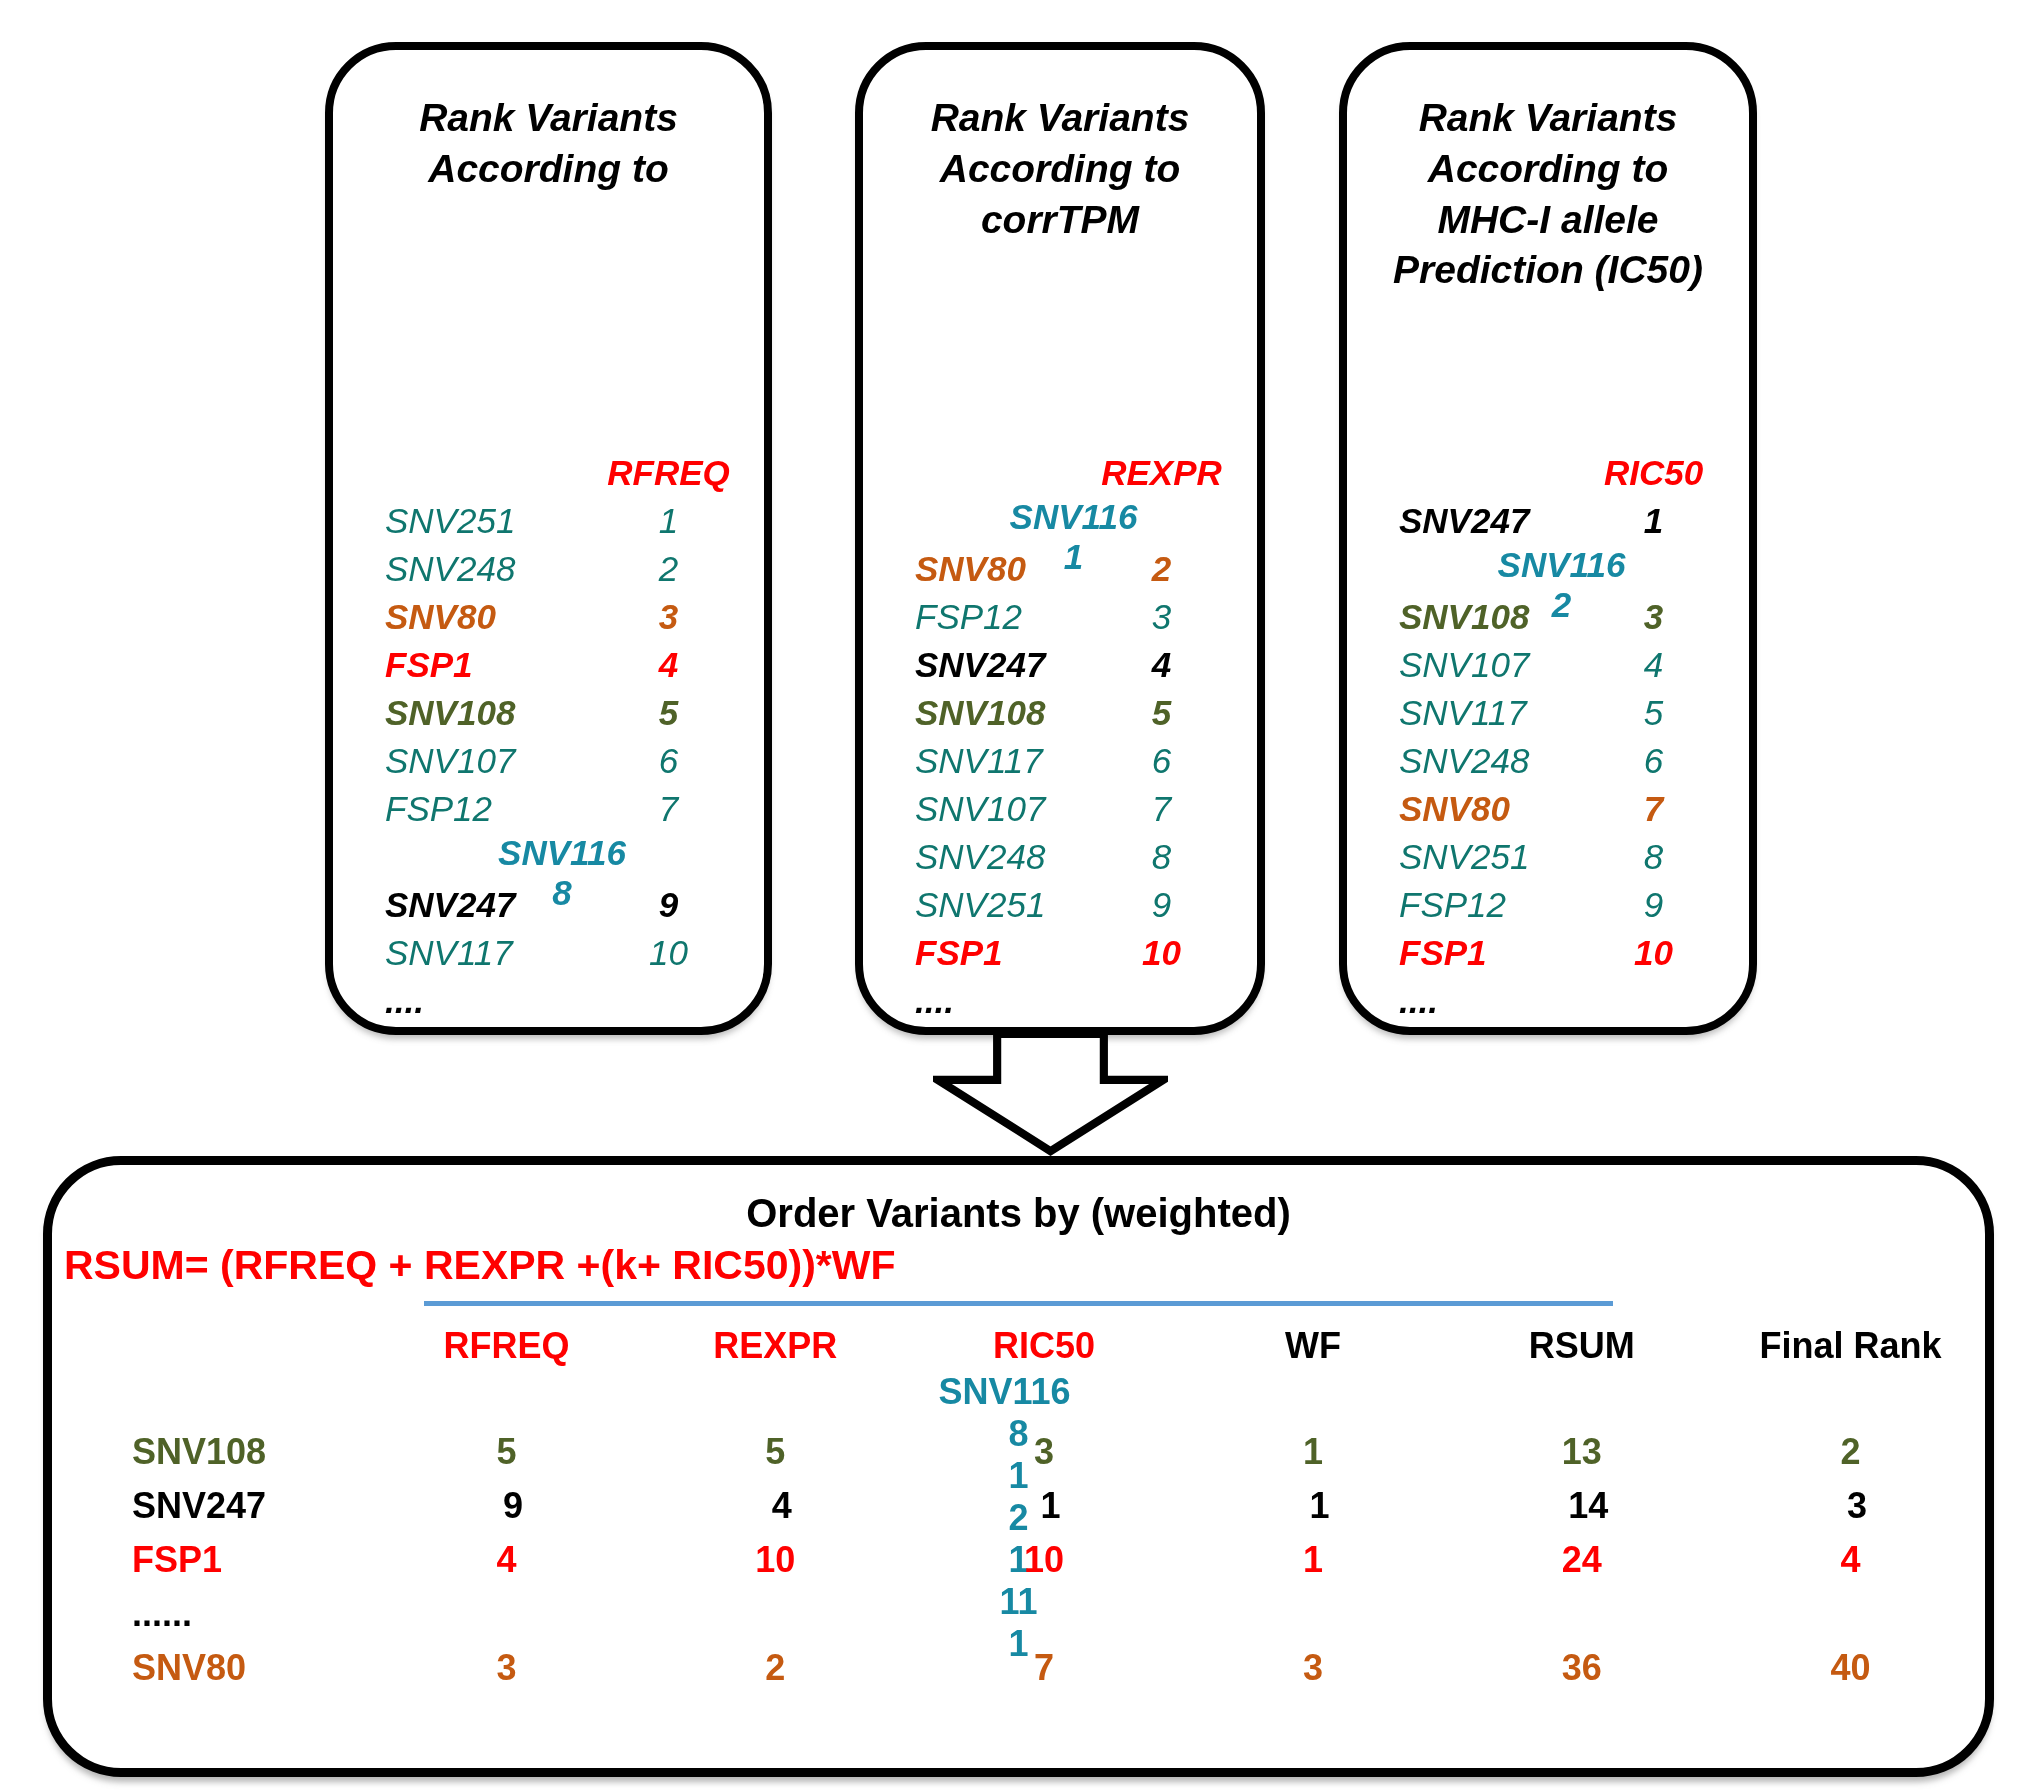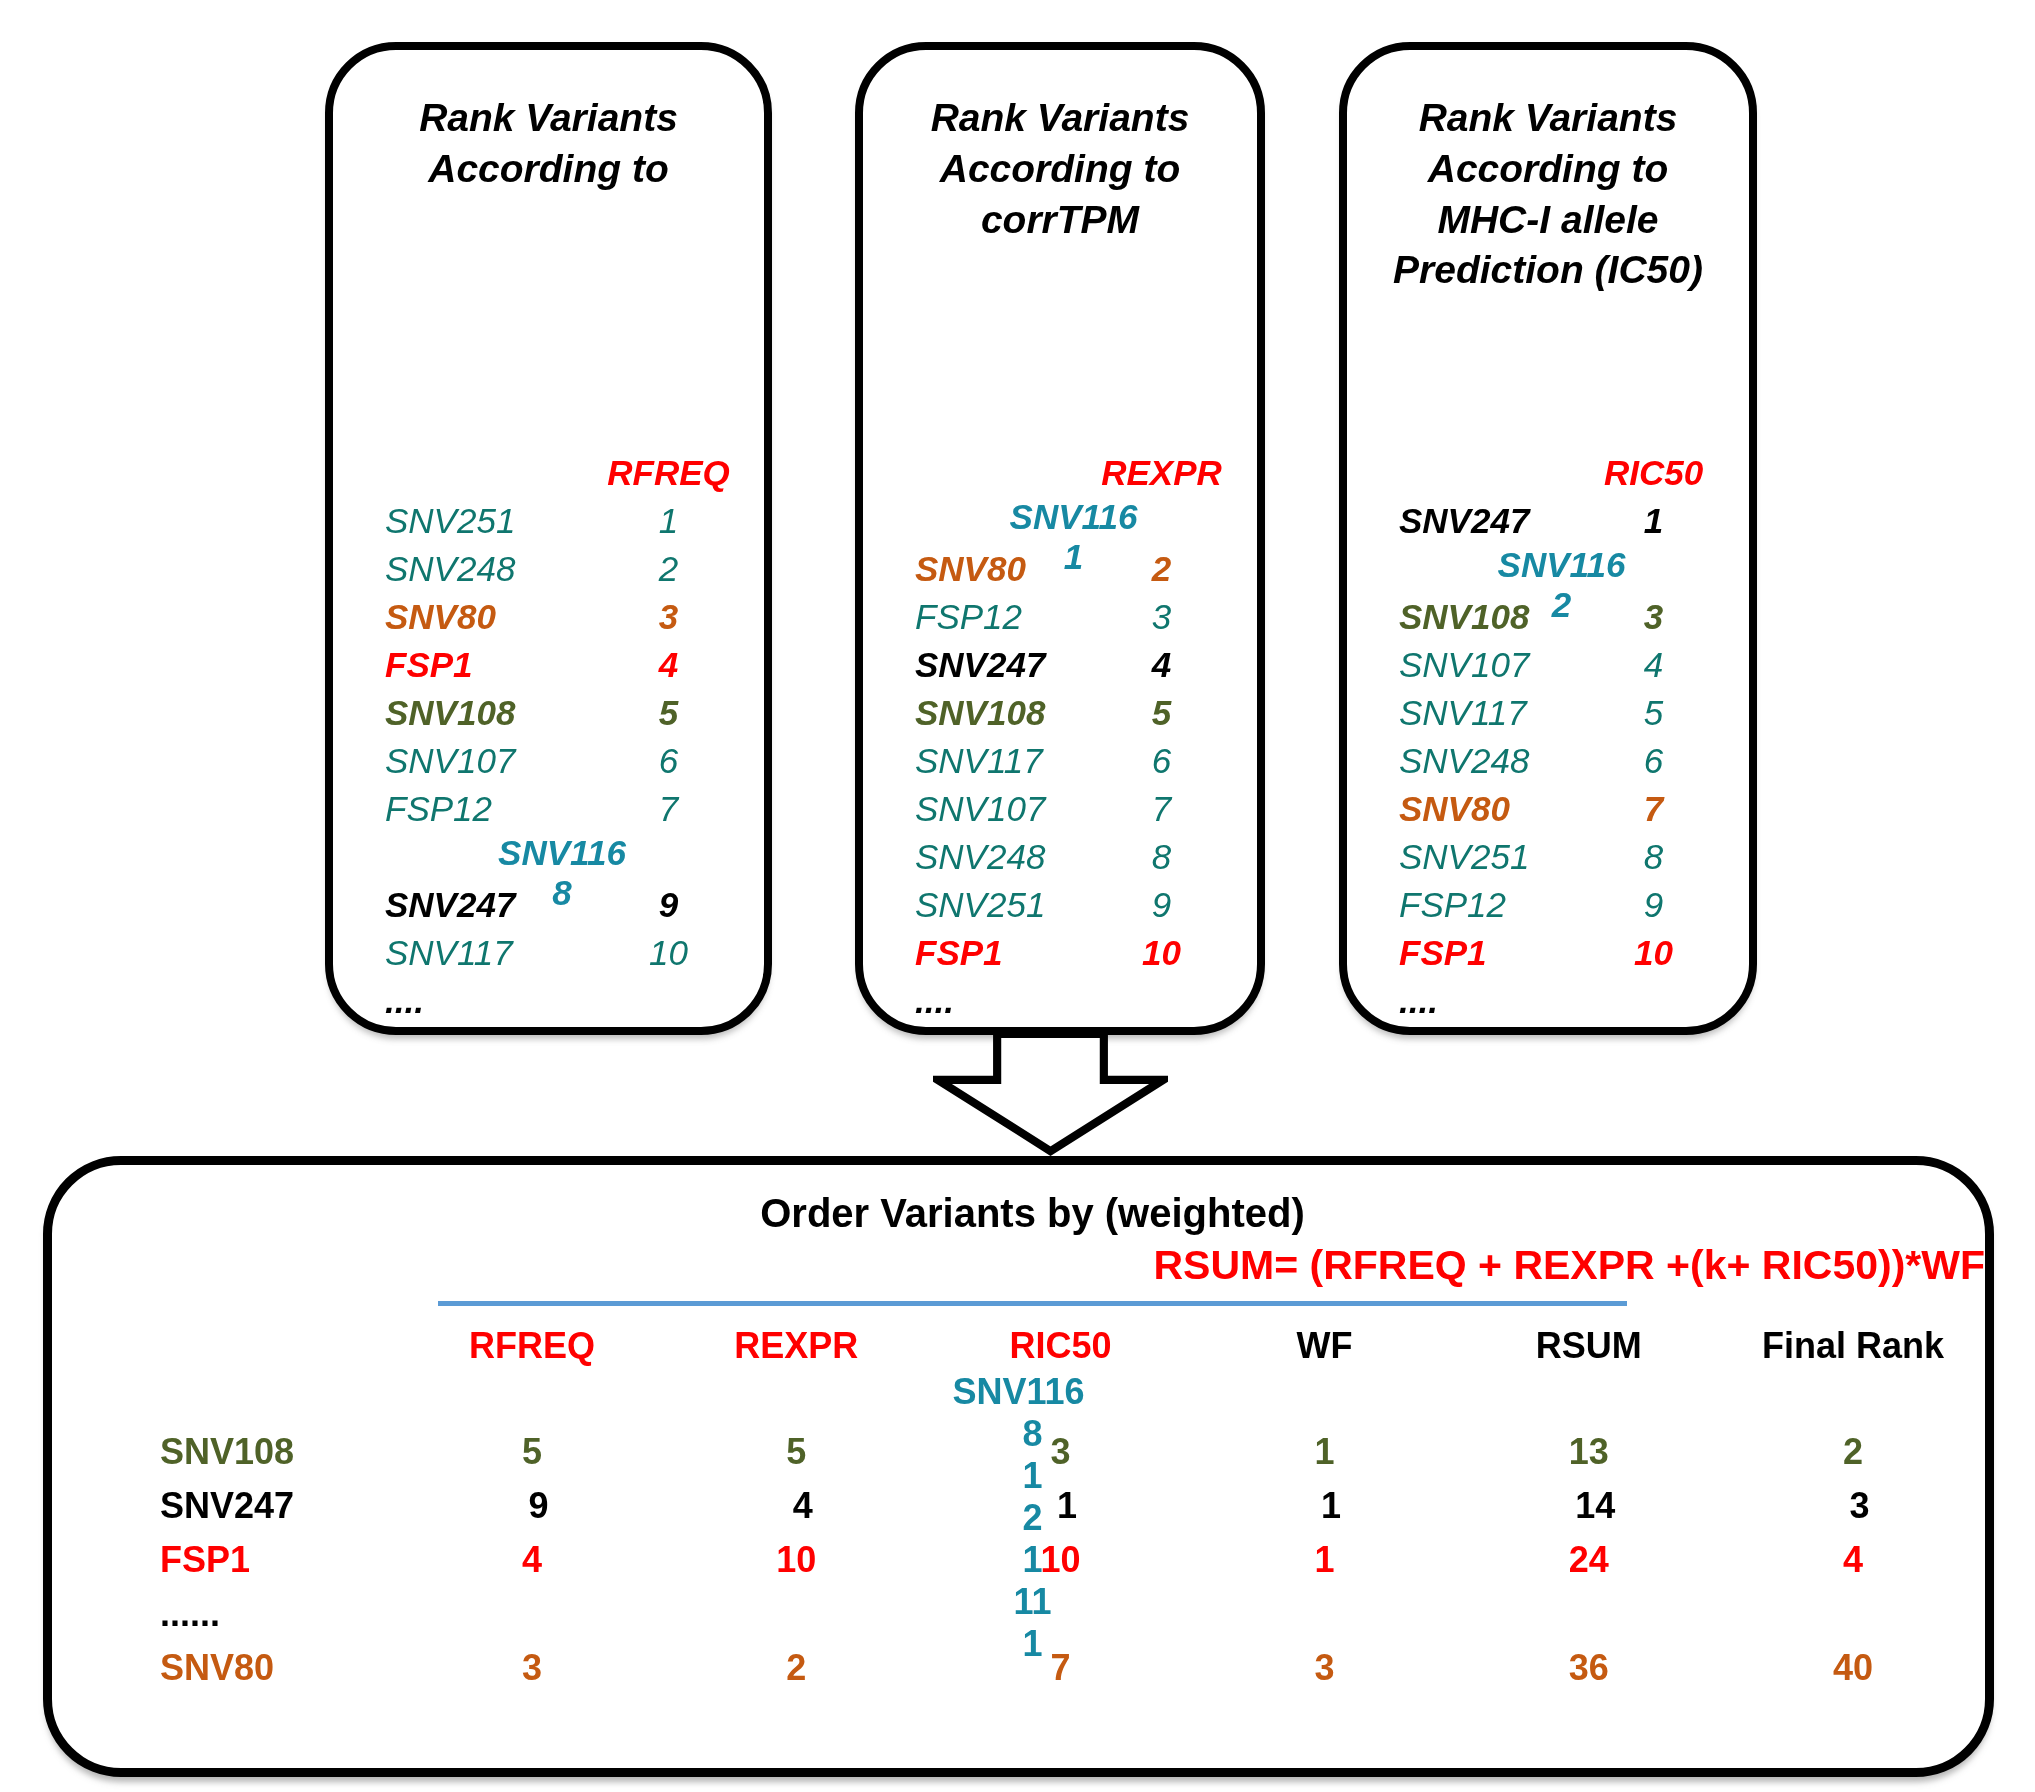--- a/index.html
+++ b/index.html
@@ -39,24 +39,23 @@
   .c-gray{color:#0f766e;}
   .bold{font-weight:bold;}
   
   .arrow-wrap{position:absolute;left:933px;top:1034px;width:235px;height:123px;}
   
   .bottom-box{
     position:absolute;left:43px;top:1156px;width:1951px;height:621px;background:#fff;
     border:9.7px solid #000;border-radius:78px;box-sizing:border-box;
     box-shadow:0 7.4px 6.7px -3px rgba(110,110,110,.5);
     padding-top:25px;
-    padding-left:28px;
   }
   .b-title{height:46px;line-height:46px;text-align:center;font-weight:bold;font-size:40px;color:#000;}
-  .b-formula{height:48px;line-height:48px;margin-top:4.5px;text-align:right;font-weight:bold;font-size:41px;color:#FF0000;}
+  .b-formula{height:48px;line-height:48px;margin-top:4.5px;text-align:left;font-weight:bold;font-size:41px;color:#FF0000;margin-left:12px;}
   .b-divider{width:1189px;height:5.2px;margin:12px auto 0 auto;background:#5B9BD5;}
   .btable{margin-top:16.3px;}
   .brow{display:flex;align-items:center;height:54px;font-size:36px;font-weight:bold;box-sizing:border-box;}
   .brow.head{height:49px;}
   .bname{width:320px;padding-left:80px;text-align:left;box-sizing:border-box;white-space:nowrap;}
   .bcell{flex:1;text-align:center;white-space:nowrap;}
 </style>
 </head>
 <body>
 

